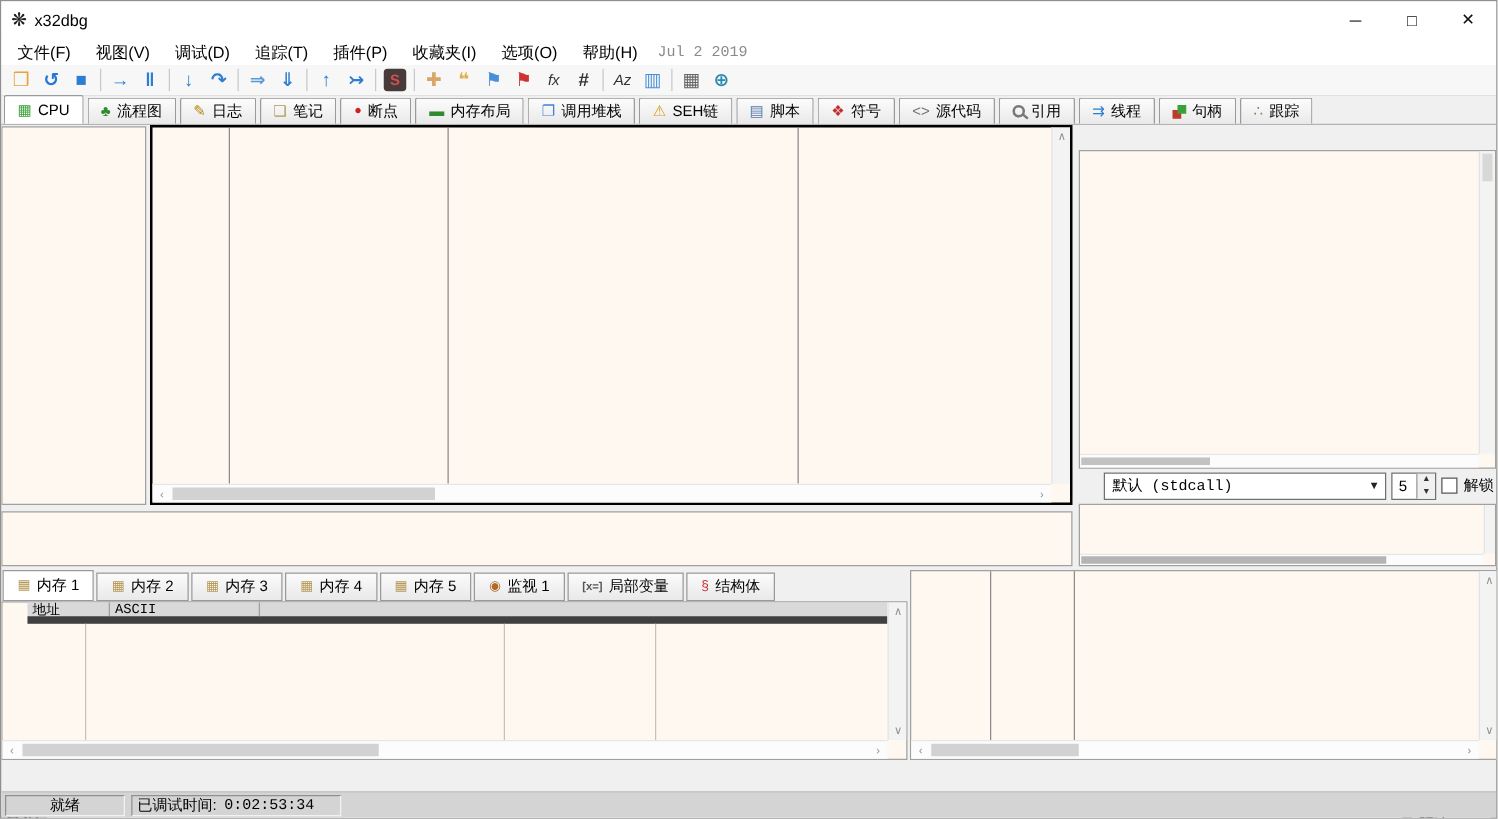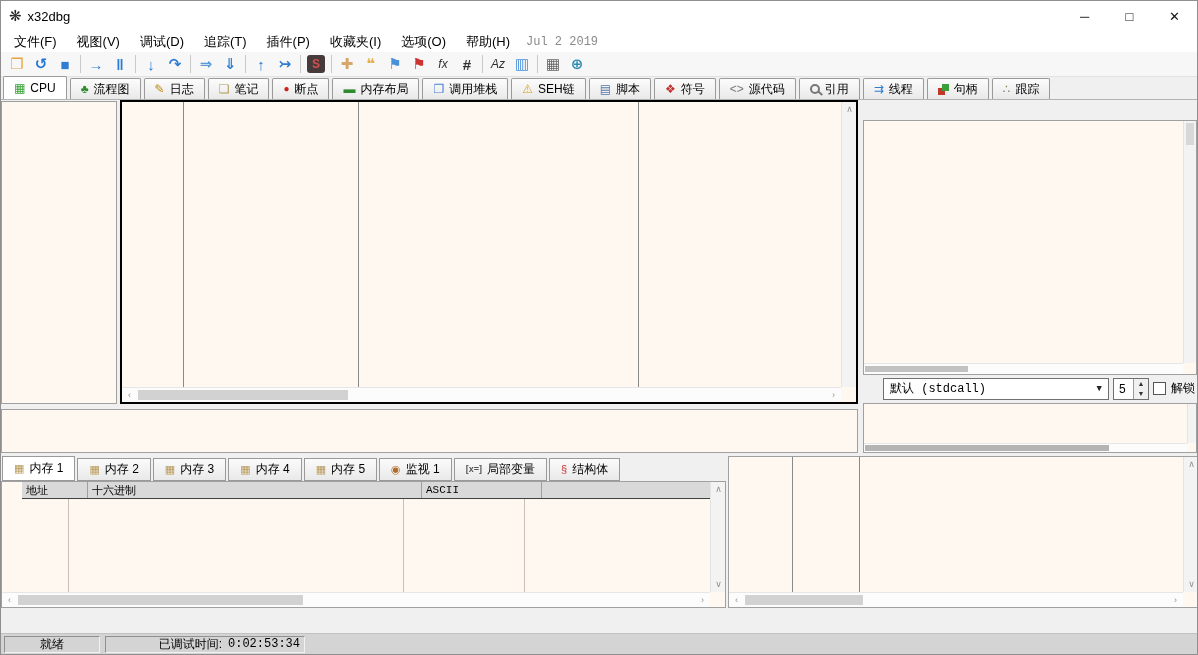--- a/index.html
+++ b/index.html
@@ -91,21 +91,21 @@
   #dump-tabs { position:absolute; left:0; top:455px; height:25px; display:flex; align-items:flex-end; padding-left:1px; }
   .btab { height:23px; display:flex; align-items:center; gap:5px; padding:0 11px;
           border:1px solid #9a9a9a; background:linear-gradient(#fbfbfb,#e9e9e9);
           margin-right:2px; font-size:12px; white-space:nowrap; }
   .btab.active { background:#fff; height:25px; z-index:2; }
   .bicon { font-size:11px; line-height:1; }
   .bicon.txt { font-size:9px; font-weight:bold; letter-spacing:0; }
 
   #dump { left:0; top:480px; width:725px; height:127px; background:#fff8f0; }
   .thead { position:absolute; left:0; top:0; right:15px; height:17px; background:#d9d9d9;
-           border-bottom:1px solid #404040; display:flex; font-size:11px; }
+           border-bottom:6px solid #404040; display:flex; font-size:11px; }
   .th { border-right:1px solid #9f9f9f; display:flex; align-items:center; padding-left:4px; }
 
   #stack { left:727px; top:455px; width:471px; height:152px; }
 
   
   #cmd-row { position:absolute; left:0; top:644px; right:0; height:22px; display:flex;
              align-items:center; padding:0 3px; gap:5px; }
   #cmd-label { font-size:12px; white-space:nowrap; }
   #cmd-input { flex:1; height:19px; border:1px solid #707070; background:#fff;
                font-family:"Liberation Mono","DejaVu Sans Mono",monospace; font-size:12px; padding:0 3px; }
@@ -114,21 +114,21 @@
                  padding:0 6px; font-size:12px; }
   #cmd-profile .caret { margin-left:auto; font-size:8px; }
 
   
   #statusbar { position:absolute; left:0; top:632px; right:0; bottom:0; background:#d4d4d4;
                border-top:1px solid #c2c2c2; display:flex; align-items:center; padding:0 3px; gap:5px; }
   .seg { height:17px; border:1px solid; border-color:#909090 #f2f2f2 #f2f2f2 #909090;
          display:flex; align-items:center; font-size:12px; background:#d4d4d4; }
   #seg-ready { width:96px; justify-content:center; }
   #seg-msg { flex:1; padding-left:6px; }
-  #seg-time { width:200px; padding:0 4px; white-space:nowrap;justify-content:flex-end; }
+  #seg-time { width:168px; padding:0 4px; white-space:nowrap; }
   #seg-time .tval { margin-left:6px; font-size:12px; }
 </style>
 </head>
 <body>
 
 <div id="app">
 
   <div class="titlebar">
     <span class="app-icon">❋</span>
     <span class="win-title">x32dbg</span>
@@ -372,21 +372,20 @@
       </div>
     <div class="btab">
         <span class="bicon" style="color: rgb(204, 51, 51);">§</span>
         <span>结构体</span>
       </div>
   </div>
 
   <div class="pane" id="dump">
     <div class="thead mono">
       <div class="th" style="width:66px;">地址</div>
-      <div class="th" style="width:334px;">十六进制</div>
       <div class="th" style="width:120px;">ASCII</div>
       <div class="th" style="flex:1;border-right:none;"></div>
     </div>
     <div class="vdiv" style="left:66px;top:17px;bottom:15px;background:#c9c1b6;"></div>
     <div class="vdiv" style="left:401px;top:17px;bottom:15px;background:#c9c1b6;"></div>
     <div class="vdiv" style="left:522px;top:17px;bottom:15px;background:#c9c1b6;"></div>
     <div class="sb-v" style="top:0;bottom:15px;">
       <span class="sb-arr" style="top:0;">∧</span>
       <span class="sb-arr" style="bottom:0;">∨</span>
     </div>

